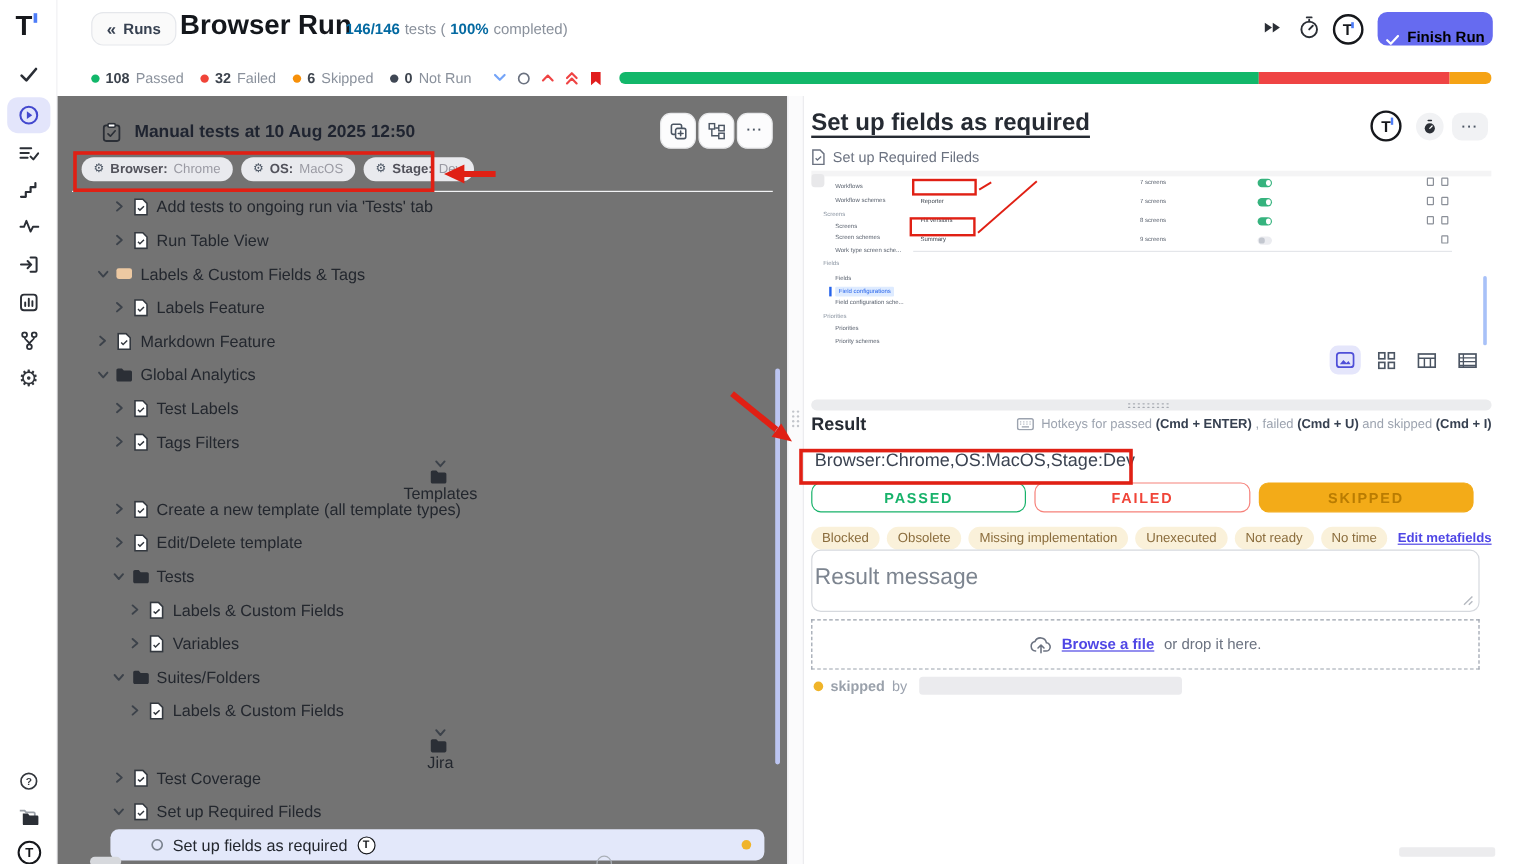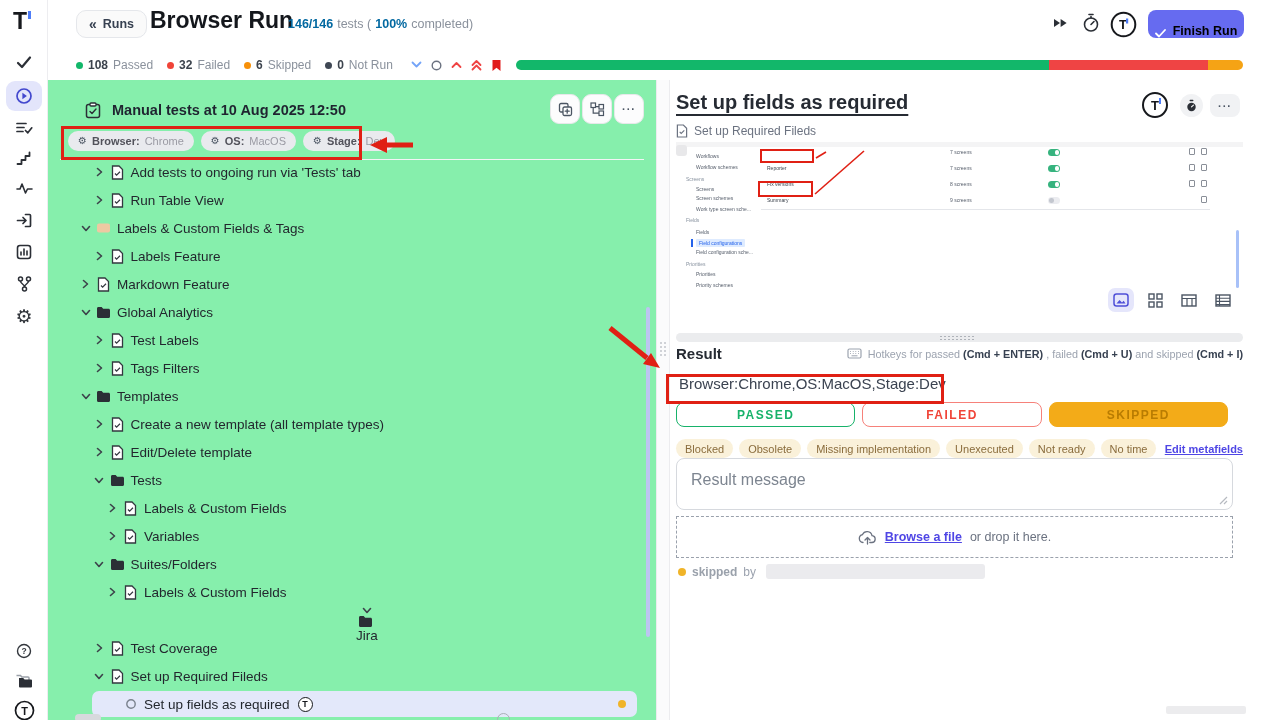--- a/index.html
+++ b/index.html
@@ -24,21 +24,21 @@
   #finish-btn{position:absolute;left:1100px;top:10px;width:96px;height:28px;background:#666bf0;border-radius:8px;color:#000000;font-size:12.5px;font-weight:600;display:flex;align-items:flex-end;justify-content:center;gap:7px;cursor:pointer}
   
   #status-row{position:absolute;left:28px;top:57px;width:1167px;height:16px;display:flex;align-items:center;font-size:12px}
   .st-item{display:flex;align-items:center;gap:5px;margin-right:14px}
   .st-dot{width:7px;height:7px;border-radius:50%}
   .st-item b{color:#3c434d}
   .st-item span{color:#8a919c}
   .st-ics{display:flex;align-items:center;gap:9px;margin:0 4px}
   #progress-bar{flex:1;height:10px;border-radius:6px;overflow:hidden;display:flex;margin-left:10px}
   
-  #left-panel{position:absolute;left:48px;top:80px;width:608px;height:640px;background:#86efac;overflow:hidden}
+  #left-panel{position:absolute;left:48px;top:80px;width:608px;height:640px;background:#737373;overflow:hidden}
   #lp-title{position:absolute;left:64px;top:22px;font-size:14.5px;font-weight:600;color:#1f2430}
   #lp-clip{position:absolute;left:37px;top:22px}
   .lp-btn{position:absolute;top:14px;width:30px;height:30px;border:1px solid #e7e8ea;border-radius:9px;background:#fcfcfd;display:flex;align-items:center;justify-content:center;cursor:pointer;color:#4b5563}
   #tag-pills{position:absolute;left:20px;top:51px;display:flex;gap:7px}
   .tagpill{height:20px;background:#e9eaee;border-radius:999px;display:flex;align-items:center;gap:5px;padding:0 10px;font-size:11px;cursor:pointer}
   .tagpill .g{font-size:10px;color:#4b5563;line-height:1}
   .tagpill b{color:#52525b}
   .tagpill span{color:#9a9aa3}
   #lp-sep{position:absolute;left:12px;top:79px;width:584px;height:1px;background:#f3f4f6}
   #tree{position:absolute;left:0;top:78px;width:608px}
@@ -99,21 +99,21 @@
   #hotkeys b{color:#374151}
   #config-text{position:absolute;left:9px;top:295px;font-size:15px;color:#3b4351}
   #status-buttons{position:absolute;left:6px;top:322px;width:552px;display:flex;gap:7px}
   .stbtn{flex:1;height:25px;border-radius:8px;display:flex;align-items:center;justify-content:center;font-size:12px;font-weight:700;letter-spacing:1.5px;cursor:pointer;background:#fff}
   .stbtn.passed{border:1.6px solid #17b26a;color:#17b26a}
   .stbtn.failed{border:1.6px solid #f6817a;color:#f04438}
   .stbtn.skipped{background:#f3ab18;border:1.6px solid #f3ab18;color:#b97c02}
   #metafields{position:absolute;left:6px;top:359px;width:567px;display:flex;align-items:center;gap:6px}
   .meta-pill{height:19px;background:#faf1da;border-radius:10px;padding:0 9px;display:flex;align-items:center;font-size:11px;color:#8a6c3c;cursor:pointer;white-space:nowrap}
   #edit-meta{margin-left:auto;font-size:11px;font-weight:600;color:#4f46e5;text-decoration:underline;cursor:pointer}
-  #result-msg{position:absolute;left:6px;top:378px;width:557px;height:52px;border:1px solid #d6d9de;border-radius:8px;resize:none;font-family:"Liberation Sans",sans-serif;font-size:16px;color:#be185d;padding:12px 14px;outline:none}
+  #result-msg{position:absolute;left:6px;top:378px;width:557px;height:52px;border:1px solid #d6d9de;border-radius:8px;resize:none;font-family:"Liberation Sans",sans-serif;font-size:19px;color:#be185d;padding:12px 2px;outline:none}
   #result-msg::placeholder{color:#7d8590}
   #msg-grip{position:absolute;left:549px;top:416px;pointer-events:none}
   #dropzone{position:absolute;left:6px;top:436px;width:557px;height:42px;border:1.5px dashed #9aa1ac;display:flex;align-items:center;justify-content:center;gap:8px;font-size:12.5px;color:#6b7280;cursor:pointer}
   #dz-browse{font-weight:700;color:#4f46e5;text-decoration:underline}
   #skip-row{position:absolute;left:8px;top:484px;display:flex;align-items:center;gap:6px;font-size:12px;color:#9ca3af}
   #skip-row b{color:#9aa1ab}
   #skip-dot{width:8px;height:8px;border-radius:50%;background:#f0b429}
   #skip-redact{width:219px;height:15px;background:#ebebee;border-radius:3px;margin-left:4px}
   #watermark{position:absolute;left:496px;top:626px;width:80px;height:8px;background:#ececee;border-radius:2px}
   
@@ -433,21 +433,21 @@
             </svg>
           </span>
           <span class="tico">
             <svg width="13" height="15" viewBox="0 0 13 15">
               <path d="M1.5 1h6.5l3.5 3.5V14h-10z" fill="#fff" stroke="#33383f" stroke-width="1.3"></path>
               <path d="M4 8.5l1.6 1.6L9 6.8" fill="none" stroke="#33383f" stroke-width="1.2"></path>
             </svg>
           </span>
           <span>Tags Filters</span>
         </div>
-        <div class="trow" style="padding-left: 30px;">
+        <div class="trow" style="padding-left: 30px; flex-direction: column;">
           <span class="chev">
             <svg width="10" height="9" viewBox="0 0 10 9">
               <path d="M1.5 2.5L5 6.5l3.5-4" fill="none" stroke="#3c424a" stroke-width="1.6" stroke-linecap="round" stroke-linejoin="round"></path>
             </svg>
           </span>
           <span class="tico">
             <svg width="15" height="13" viewBox="0 0 15 13">
               <path d="M1 2.5c0-.8.6-1.5 1.4-1.5h3.2l1.6 1.8h5.4c.8 0 1.4.7 1.4 1.5v6.2c0 .8-.6 1.5-1.4 1.5H2.4c-.8 0-1.4-.7-1.4-1.5z" fill="#2b2f36"></path>
             </svg>
           </span>

